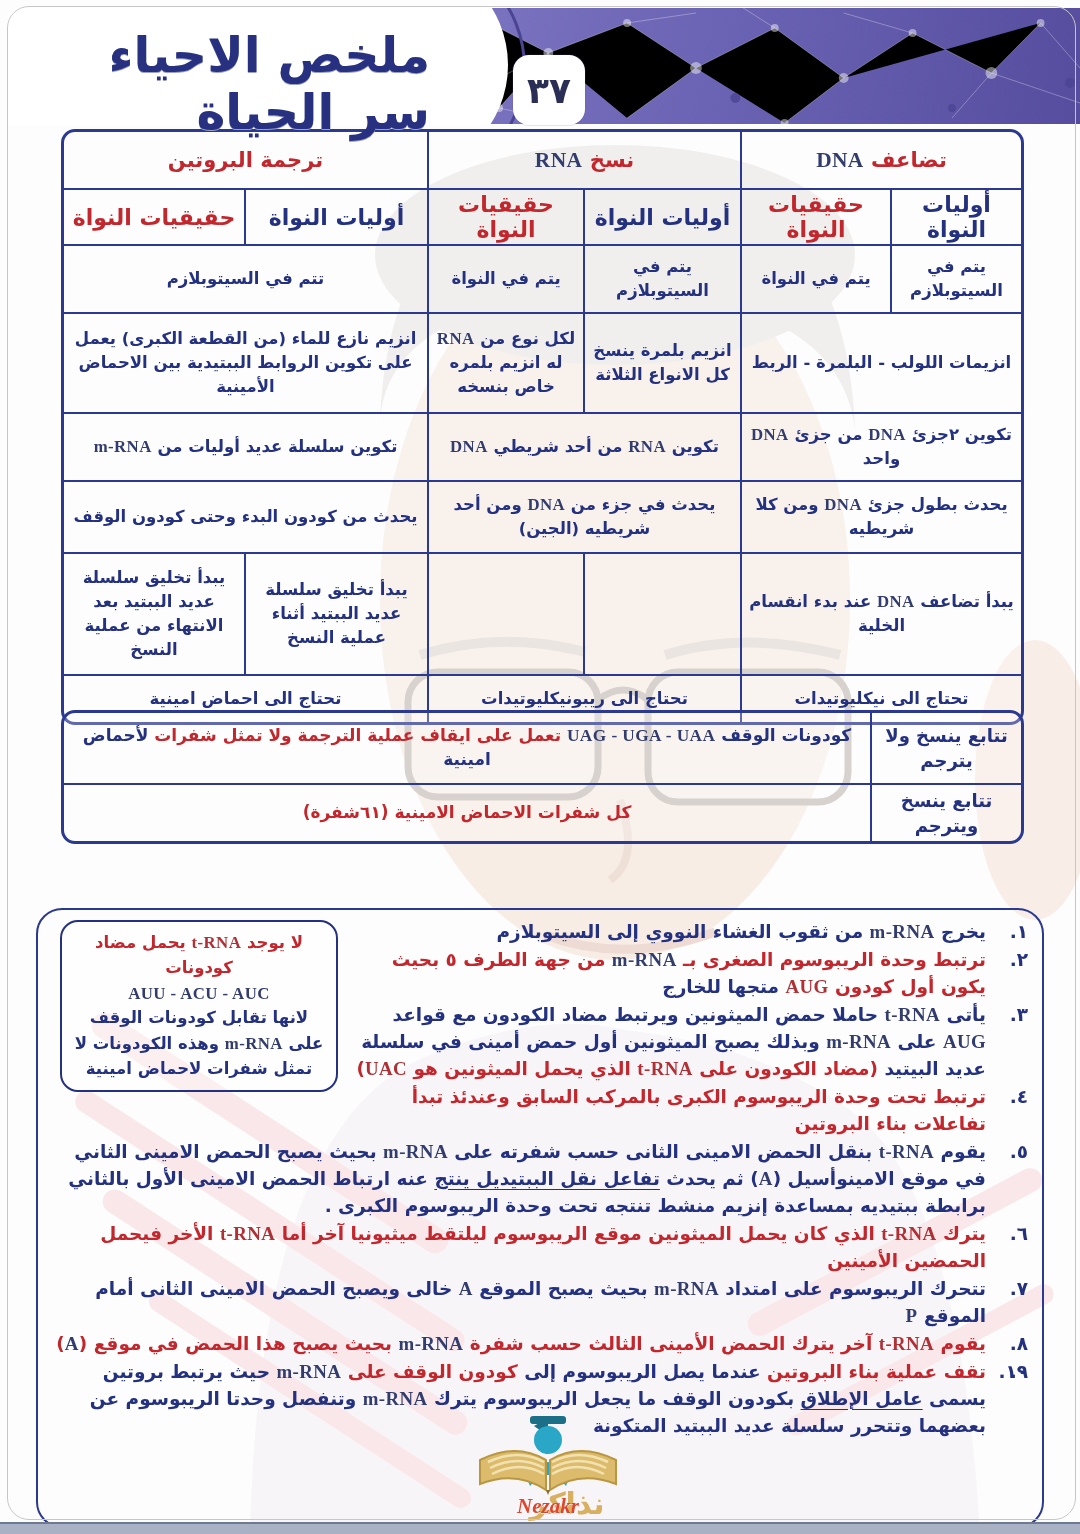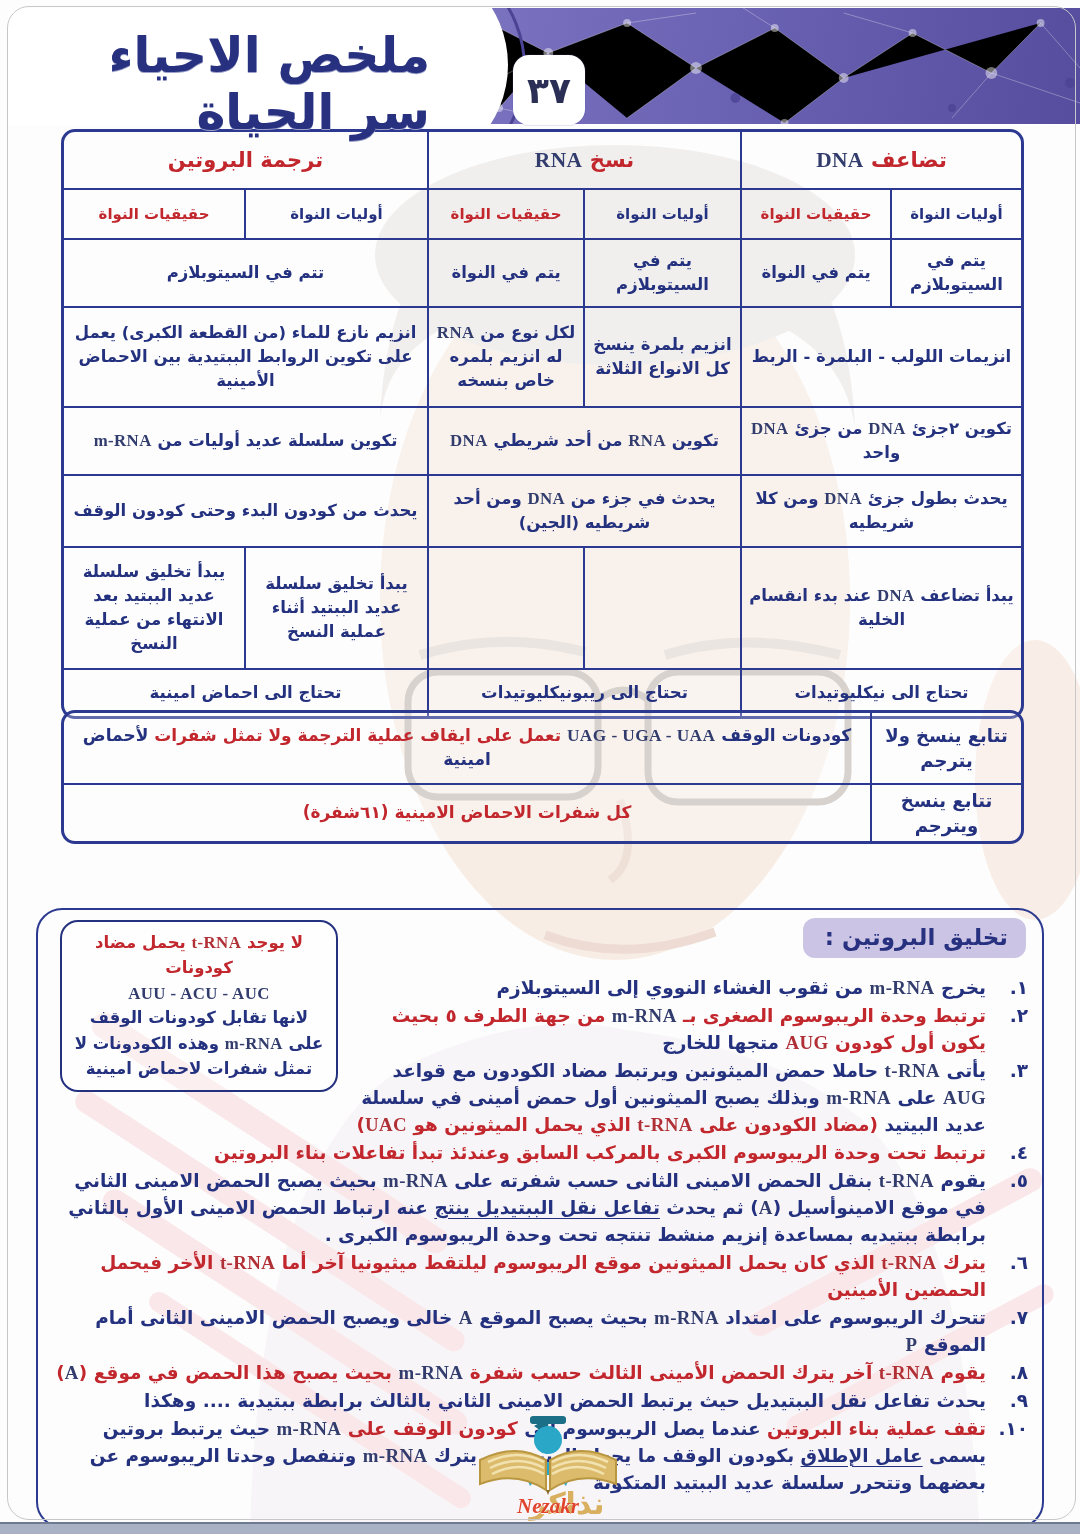--- a/index.html
+++ b/index.html
@@ -39,21 +39,21 @@
   #cmp-wrap{left:61px;top:129px;width:957px;}
   table{border-collapse:collapse;width:100%;table-layout:fixed;}
   #cmp td,#cmp th{border:2.5px solid #2b3990;text-align:center;vertical-align:middle;
     padding:2px 6px;font-weight:bold;}
   #cmp tr>*:first-child{border-right:none;}
   #cmp tr>*:last-child{border-left:none;}
   #cmp tr:first-child>*{border-top:none;text-align:center;}
   #cmp tr:last-child>*{border-bottom:none;}
   #cmp th.g{font-size:21px;height:52px;}
   #cmp th.g .red{font-size:21px;}
-  #cmp th.sub{font-size:15px;height:44px;margin-top:44px;}
+  #cmp th.sub{font-size:22px;height:44px;margin-top:44px;}
   #cmp td{font-size:16.5px;color:#24317f;line-height:1.45;}
   #cmp tr.r1 td{height:62px;}
   #cmp tr.r2 td{height:94px;}
   #cmp tr.r3 td{height:62px;}
   #cmp tr.r4 td{height:66px;}
   #cmp tr.r5 td{height:116px;}
   #cmp tr.r6 td{height:42px;}
   
   #seq-wrap{left:61px;top:710px;width:957px;}
   #seq td{border:2.5px solid #2b3990;text-align:center;vertical-align:middle;
@@ -232,33 +232,30 @@
         <tr class="q4">
           <td class="lbl"><span class="seg blue">تتابع ينسخ ويترجم</span></td>
           <td><span class="seg red">كل شفرات الاحماض الامينية (٦١شفرة)</span></td>
         </tr>
       </tbody>
   </table>
 </div>
 
 <div class="bigbox">
   <div class="trna-box"><span class="seg red">لا يوجد </span><span class="seg red latin redl">t-RNA</span><span class="seg red"> يحمل مضاد كودونات</span><br><span class="seg blue latin">AUU - ACU - AUC</span><br><span class="seg blue">لانها تقابل كودونات الوقف على </span><span class="seg blue latin">m-RNA</span><span class="seg blue"> وهذه الكودونات لا تمثل شفرات لاحماض امينية</span></div>
-  <div class="ps-head-row">
-    <span class="ps-head">تخليق البروتين :</span>
-  </div>
   <div class="steps">
       <div class="step"><span class="num">١.</span><span class="seg blue">يخرج </span><span class="seg blue latin">m-RNA</span><span class="seg blue"> من ثقوب الغشاء النووي إلى السيتوبلازم</span></div>
       <div class="step"><span class="num">٢.</span><span class="seg red">ترتبط وحدة الريبوسوم الصغرى بـ </span><span class="seg blue latin">m-RNA</span><span class="seg red"> من جهة الطرف ٥ بحيث يكون أول كودون </span><span class="seg red latin redl">AUG</span><span class="seg blue"> متجها للخارج</span></div>
       <div class="step"><span class="num">٣.</span><span class="seg blue">يأتى </span><span class="seg blue latin">t-RNA</span><span class="seg blue"> حاملا حمض الميثونين ويرتبط مضاد الكودون مع قواعد </span><span class="seg blue latin">AUG</span><span class="seg blue"> على </span><span class="seg blue latin">m-RNA</span><span class="seg blue"> وبذلك يصبح الميثونين أول حمض أمينى في سلسلة عديد البيتيد </span><span class="seg red">(مضاد الكودون على </span><span class="seg red latin redl">t-RNA</span><span class="seg red"> الذي يحمل الميثونين هو </span><span class="seg red latin redl">UAC</span><span class="seg red">)</span></div>
       <div class="step"><span class="num">٤.</span><span class="seg red">ترتبط تحت وحدة الريبوسوم الكبرى بالمركب السابق وعندئذ تبدأ تفاعلات بناء البروتين</span></div>
       <div class="step"><span class="num">٥.</span><span class="seg blue">يقوم </span><span class="seg blue latin">t-RNA</span><span class="seg blue"> بنقل الحمض الامينى الثانى حسب شفرته على </span><span class="seg blue latin">m-RNA</span><span class="seg blue"> بحيث يصبح الحمض الامينى الثاني في موقع الامينوأسيل (</span><span class="seg blue latin">A</span><span class="seg blue">) ثم يحدث </span><span class="seg blue u">تفاعل نقل الببتيديل ينتج</span><span class="seg blue"> عنه ارتباط الحمض الامينى الأول بالثاني برابطة ببتيديه بمساعدة إنزيم منشط تنتجه تحت وحدة الريبوسوم الكبرى .</span></div>
       <div class="step"><span class="num">٦.</span><span class="seg red">يترك </span><span class="seg red latin redl">t-RNA</span><span class="seg red"> الذي كان يحمل الميثونين موقع الريبوسوم ليلتقط ميثيونيا آخر أما </span><span class="seg red latin redl">t-RNA</span><span class="seg red"> الأخر فيحمل الحمضين الأمينين</span></div>
       <div class="step"><span class="num">٧.</span><span class="seg blue">تتحرك الريبوسوم على امتداد </span><span class="seg blue latin">m-RNA</span><span class="seg blue"> بحيث يصبح الموقع </span><span class="seg blue latin">A</span><span class="seg blue"> خالى ويصبح الحمض الامينى الثانى أمام الموقع </span><span class="seg blue latin">P</span></div>
       <div class="step"><span class="num">٨.</span><span class="seg red">يقوم </span><span class="seg red latin redl">t-RNA</span><span class="seg red"> آخر يترك الحمض الأمينى الثالث حسب شفرة </span><span class="seg blue latin">m-RNA</span><span class="seg red"> بحيث يصبح هذا الحمض في موقع (</span><span class="seg blue latin">A</span><span class="seg red">)</span></div>
-      <div class="step"><span class="num">٩.</span><span class="seg blue">يحدث تفاعل نقل الببتيديل حيث يرتبط الحمض الامينى الثاني بالثالث برابطة ببتيدية .... وهكذا</span></div>
+      <div class="step"><span class="num">٩.</span></div>
       <div class="step"><span class="num">١٠.</span><span class="seg red">تقف عملية بناء البروتين </span><span class="seg blue">عندما يصل الريبوسوم إلى </span><span class="seg red">كودون الوقف على </span><span class="seg blue latin">m-RNA</span><span class="seg blue"> حيث يرتبط بروتين يسمى </span><span class="seg blue u">عامل الإطلاق</span><span class="seg blue"> بكودون الوقف ما يجعل الريبوسوم يترك </span><span class="seg blue latin">m-RNA</span><span class="seg blue"> وتنفصل وحدتا الريبوسوم عن بعضهما وتتحرر سلسلة عديد الببتيد المتكونة</span></div>
     </div>
 </div>
 
 <div class="logo">
   <svg viewBox="0 0 160 100" width="160" height="100">
     <path d="M80 38 L80 20 L66 28 Z" fill="#1b6f86"></path>
     <rect x="62" y="18" width="36" height="8" rx="3" fill="#1b6f86"></rect>
     <circle cx="80" cy="42" r="14" fill="#2aa7c7"></circle>
     <path d="M58 78 Q 80 50 102 78 L 98 88 Q 80 66 62 88 Z" fill="#2aa7c7"></path>

